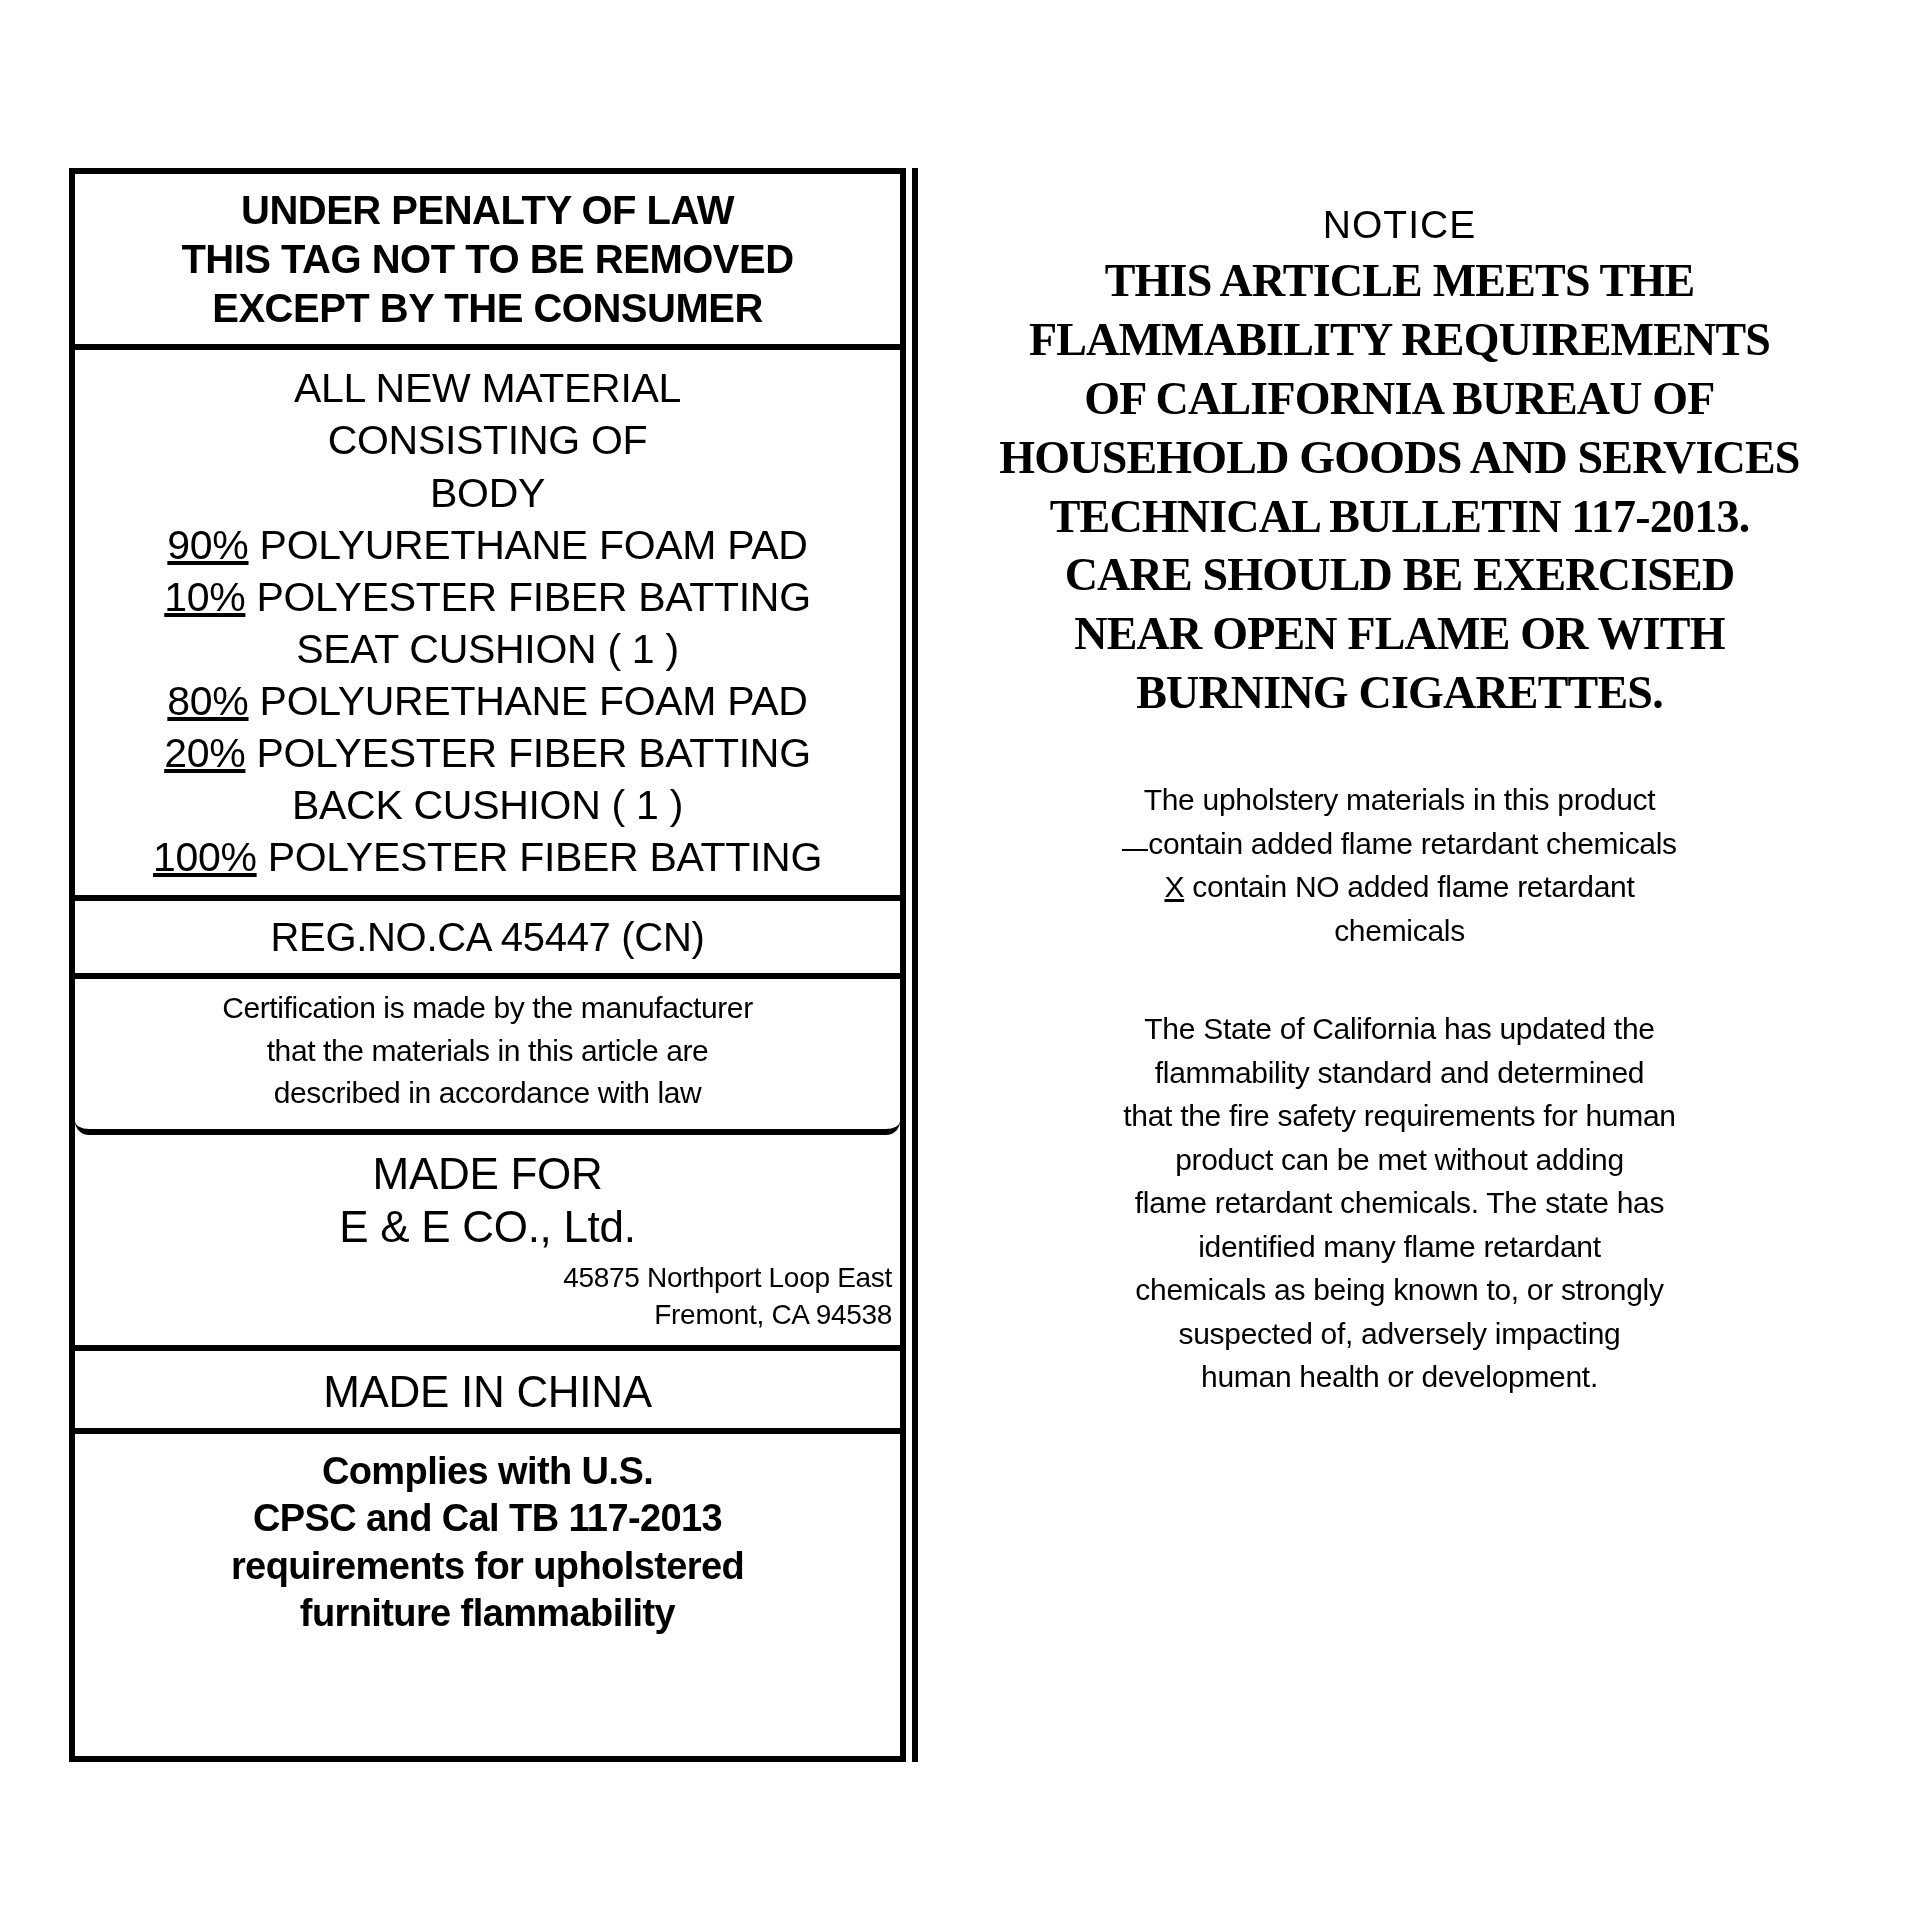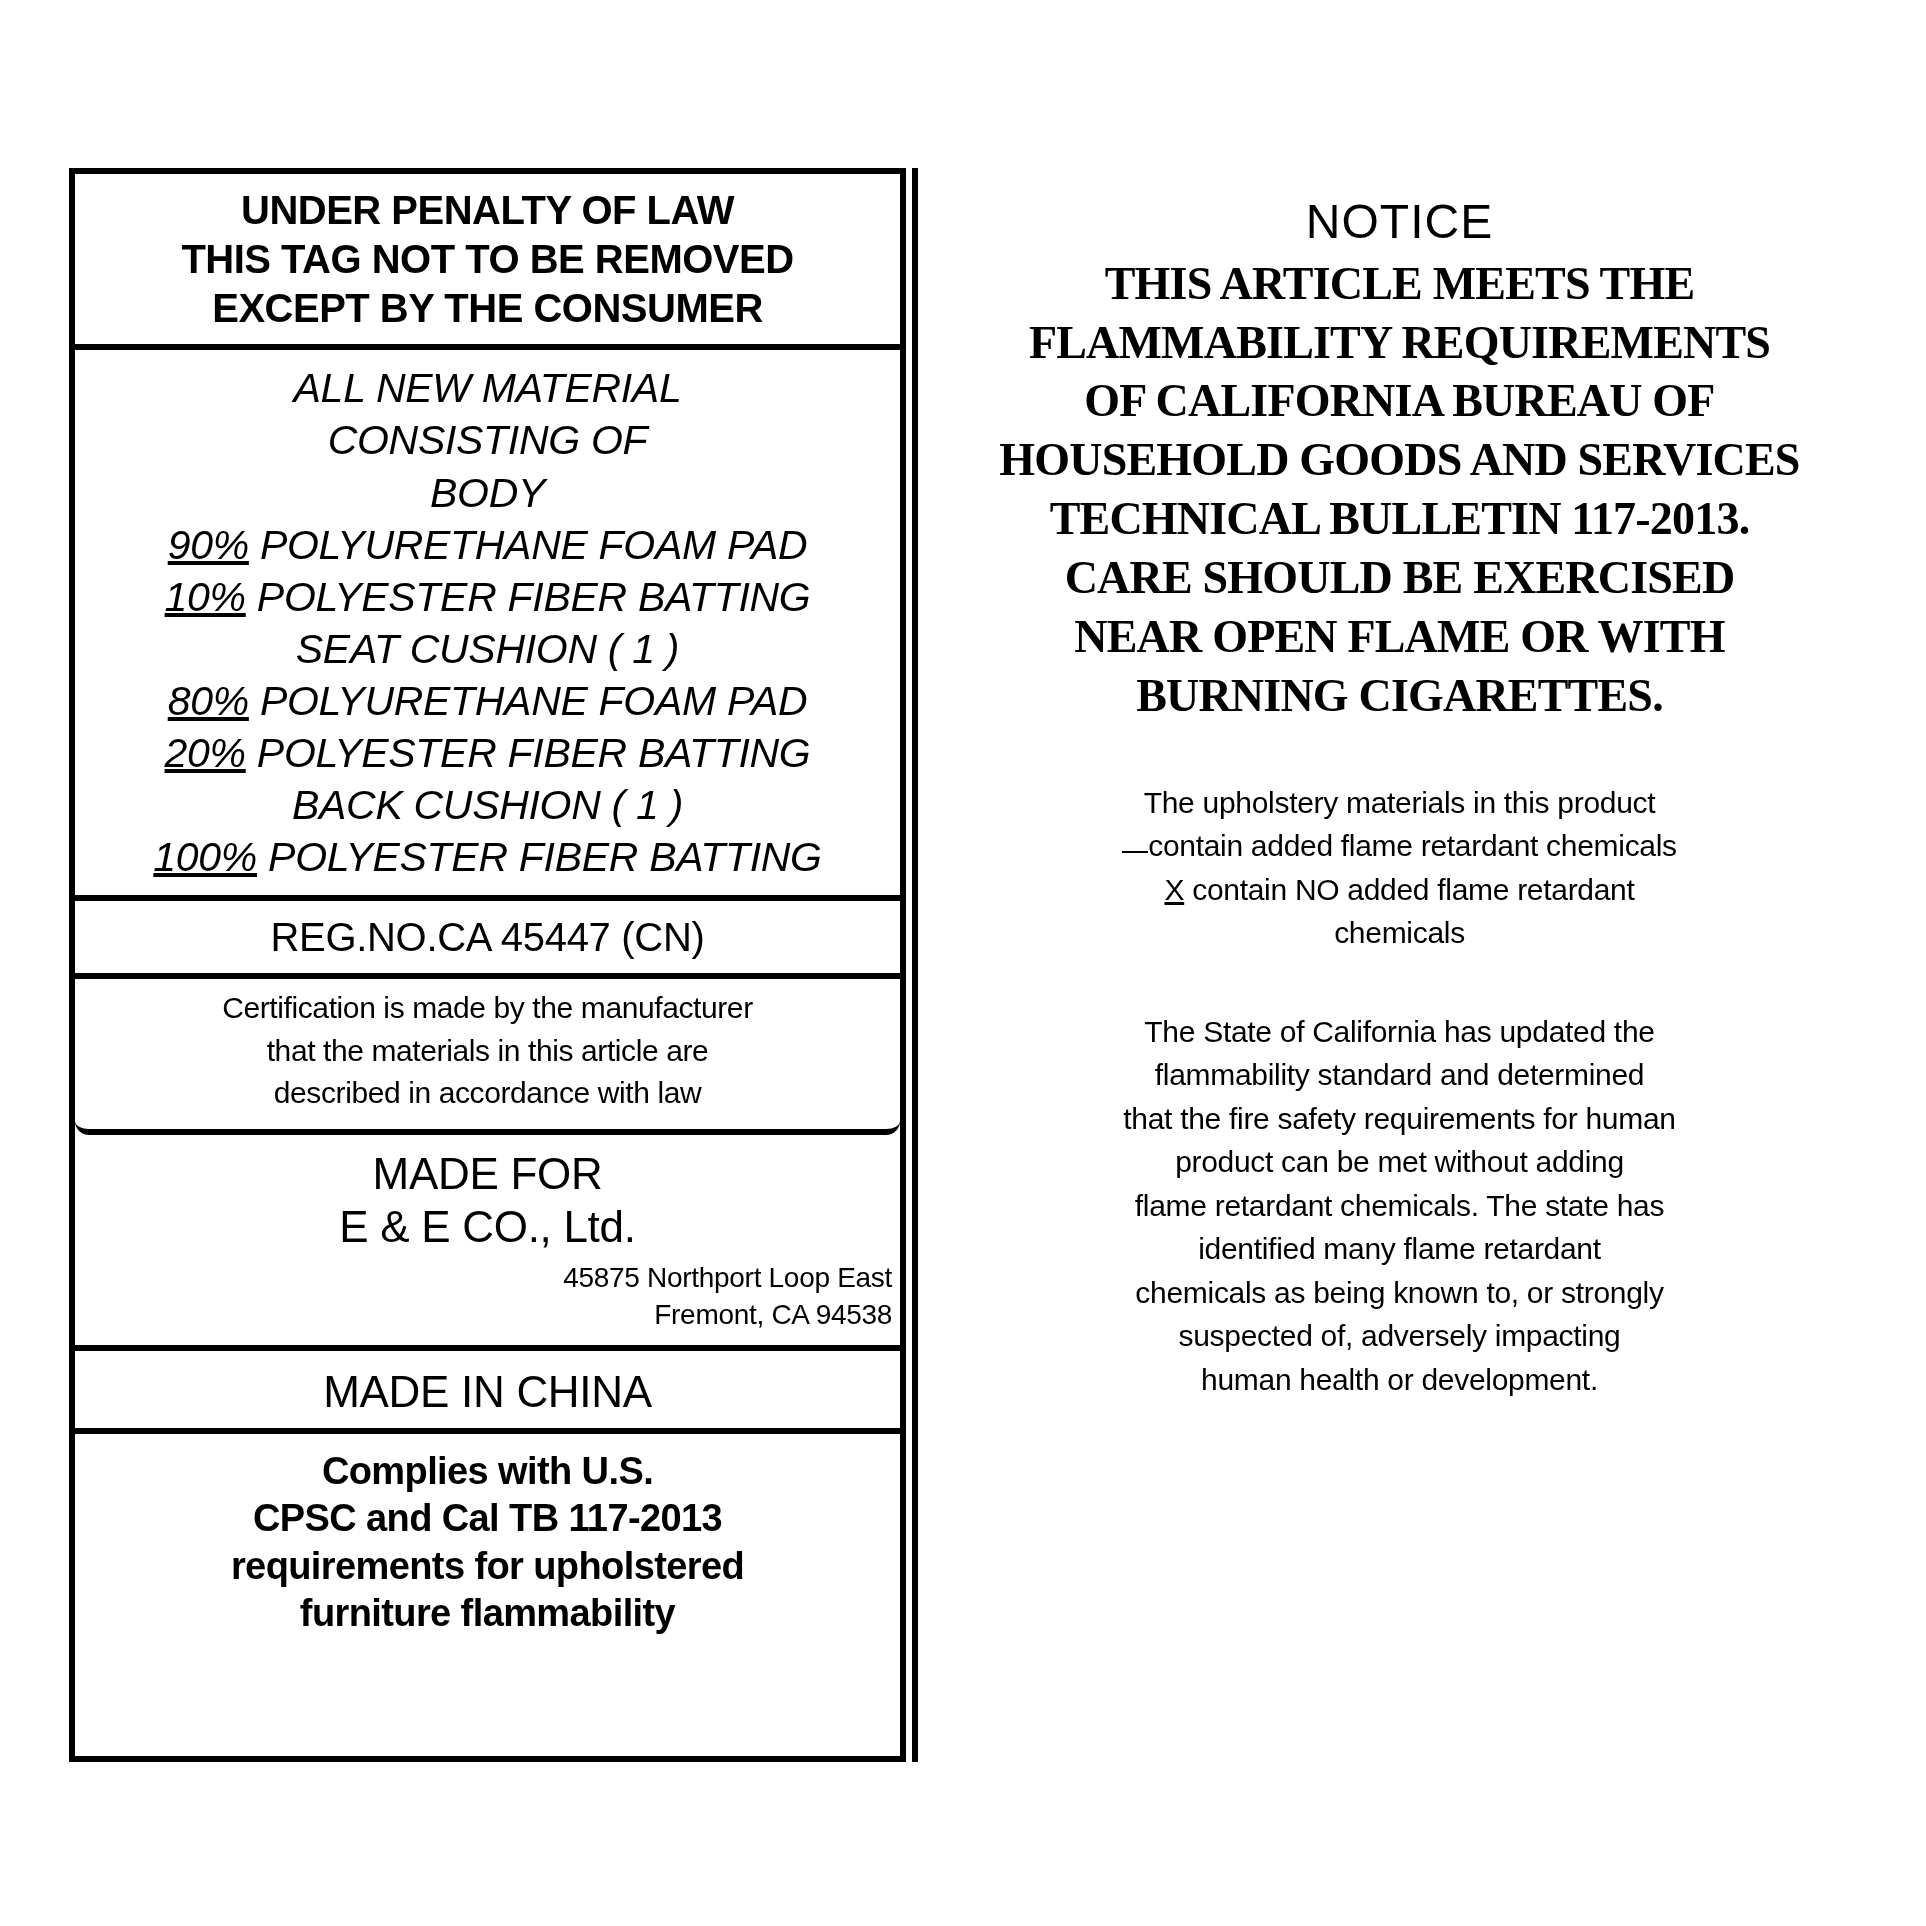--- a/index.html
+++ b/index.html
@@ -50,21 +50,20 @@
     padding-top: 12px;
     padding-bottom: 12px;
   }
 
   .materials {
     font-size: 41px;
     line-height: 1.27;
     letter-spacing: -0.3px;
     padding-top: 12px;
     padding-bottom: 12px;
-    font-style: italic;
   }
   .materials .line { white-space: nowrap; }
   .materials .pct {
     text-decoration: underline;
     text-underline-offset: 2px;
   }
 
   .regno {
     font-size: 40px;
     line-height: 1.2;
@@ -130,24 +129,24 @@
   }
 
   
   .right-panel {
     flex: 1;
     box-sizing: border-box;
     padding: 10px 26px 0 46px;
     text-align: center;
   }
   .notice-head {
-    font-size: 48px;
+    font-size: 39px;
     line-height: 1.18;
     letter-spacing: 1px;
-    margin-top: 16px;
+    margin-top: 24px;
   }
   .notice-body {
     font-weight: bold;
     font-size: 46px;
     line-height: 1.28;
     letter-spacing: -0.8px;
     margin-top: 4px;
     font-family: Liberation Serif, serif;
   }
   .notice-body .line { white-space: nowrap; }

